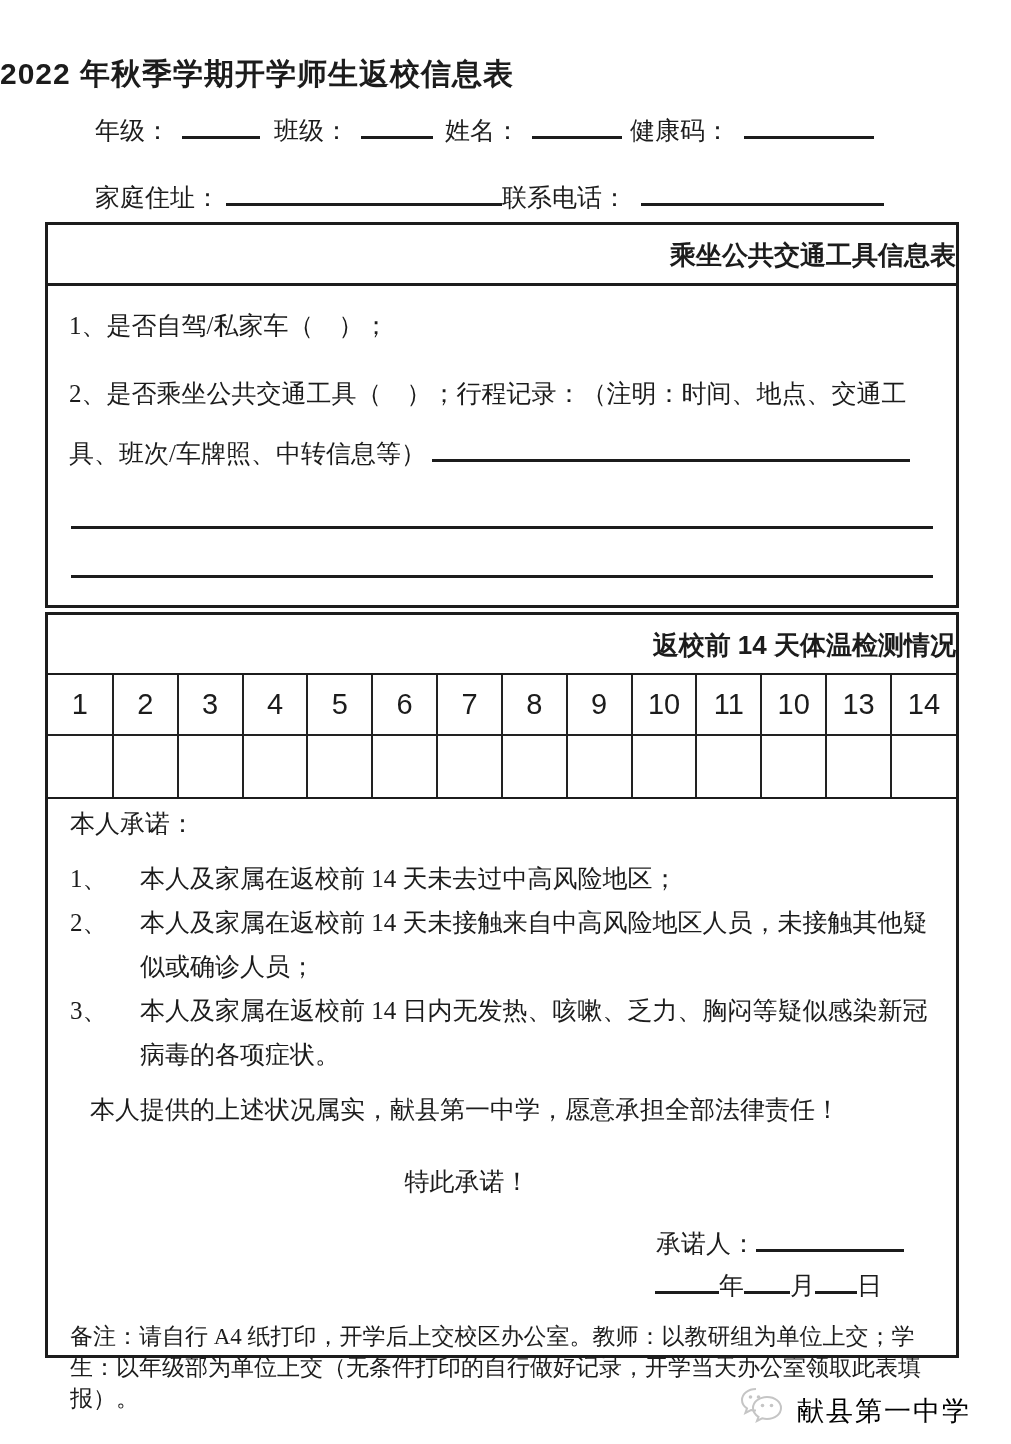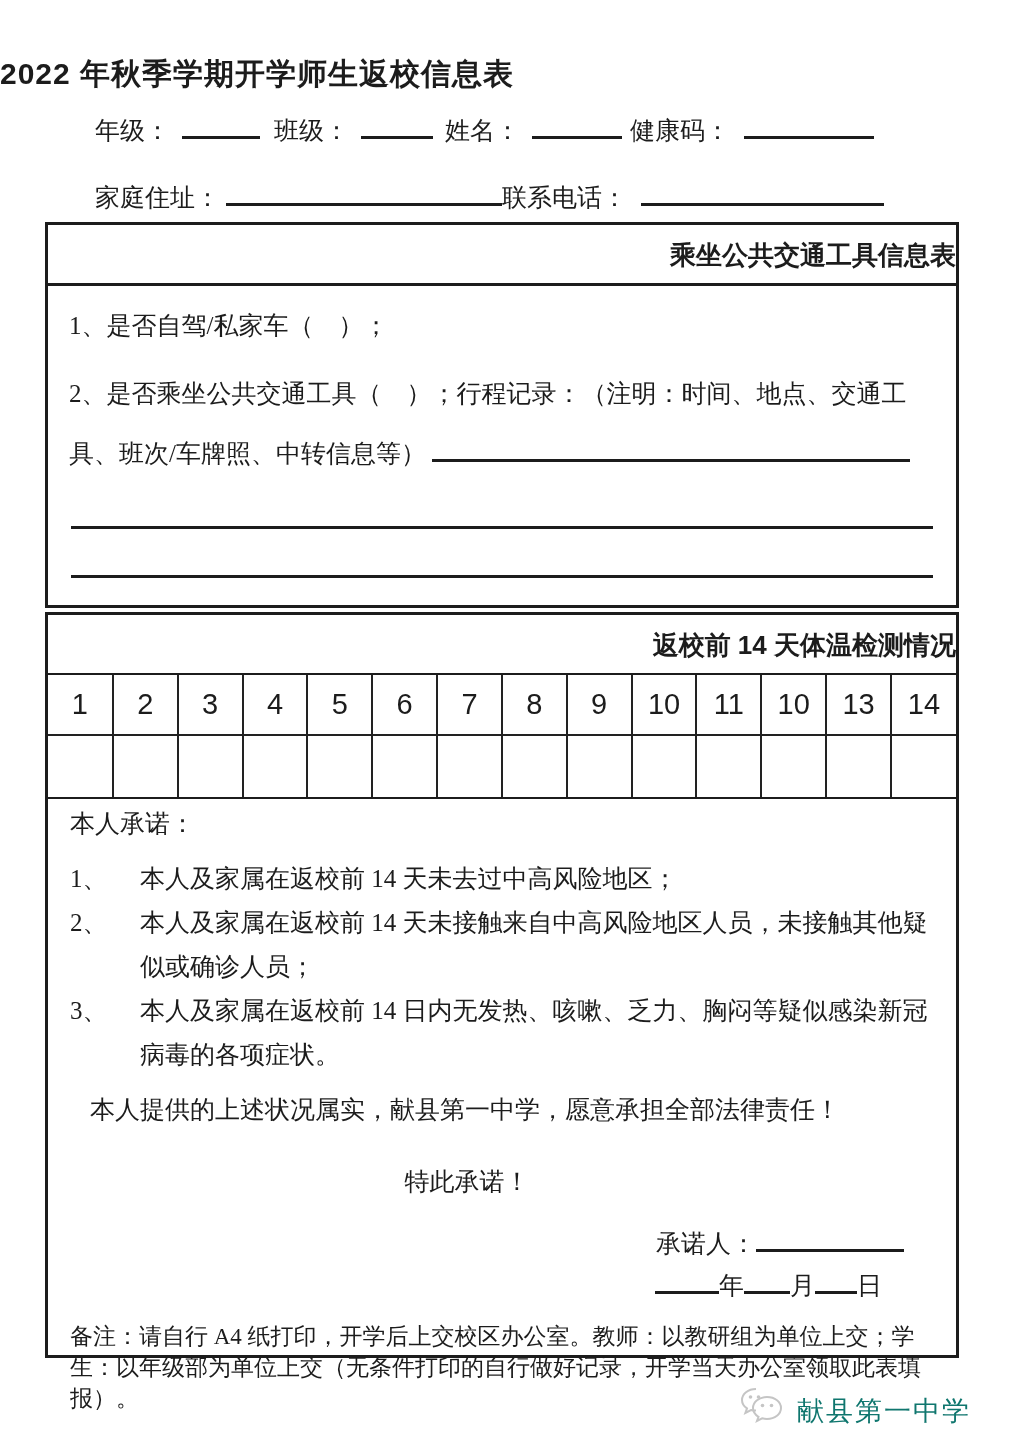--- a/index.html
+++ b/index.html
@@ -166,21 +166,21 @@
         <span>承诺人：</span><span class="u u-signer"></span>
       </div>
       <div class="c-date">
         <span class="u u-d1"></span><span>年</span><span class="u u-d2"></span><span>月</span><span class="u u-d3"></span><span>日</span>
       </div>
 
       <p class="c-note">备注：请自行 A4 纸打印，开学后上交校区办公室。教师：以教研组为单位上交；学生：以年级部为单位上交（无条件打印的自行做好记录，开学当天办公室领取此表填报）。</p>
     </div>
   </div>
 
-  <div class="watermark" style="color: #0f766e;">
+  <div class="watermark" style="color: #000000;">
     <span class="wm-icon">
       <svg width="52" height="42" viewBox="0 0 52 42">
         <g fill="none" stroke="#c5c5c5" stroke-width="2">
           <path d="M21 3 C13 3 7 8 7 14 c0 3.4 1.9 6.4 5 8.4 l-1.6 4.6 5.6-3 c1.6.4 3.3.6 5 .6"></path>
           <path d="M32 11 c8 0 14 5 14 11 0 6-6 11-14 11 -1.7 0-3.4-.2-4.9-.7 l-5.1 2.7 1.5-4.2 c-3.4-2-5.5-5.2-5.5-8.8 0-6 6-11 14-11 z"></path>
         </g>
         <circle cx="15.5" cy="11" r="1.8" fill="#c5c5c5"></circle>
         <circle cx="23.5" cy="11" r="1.8" fill="#c5c5c5"></circle>
         <circle cx="27.5" cy="19.5" r="1.8" fill="#c5c5c5"></circle>
         <circle cx="36.5" cy="19.5" r="1.8" fill="#c5c5c5"></circle>

